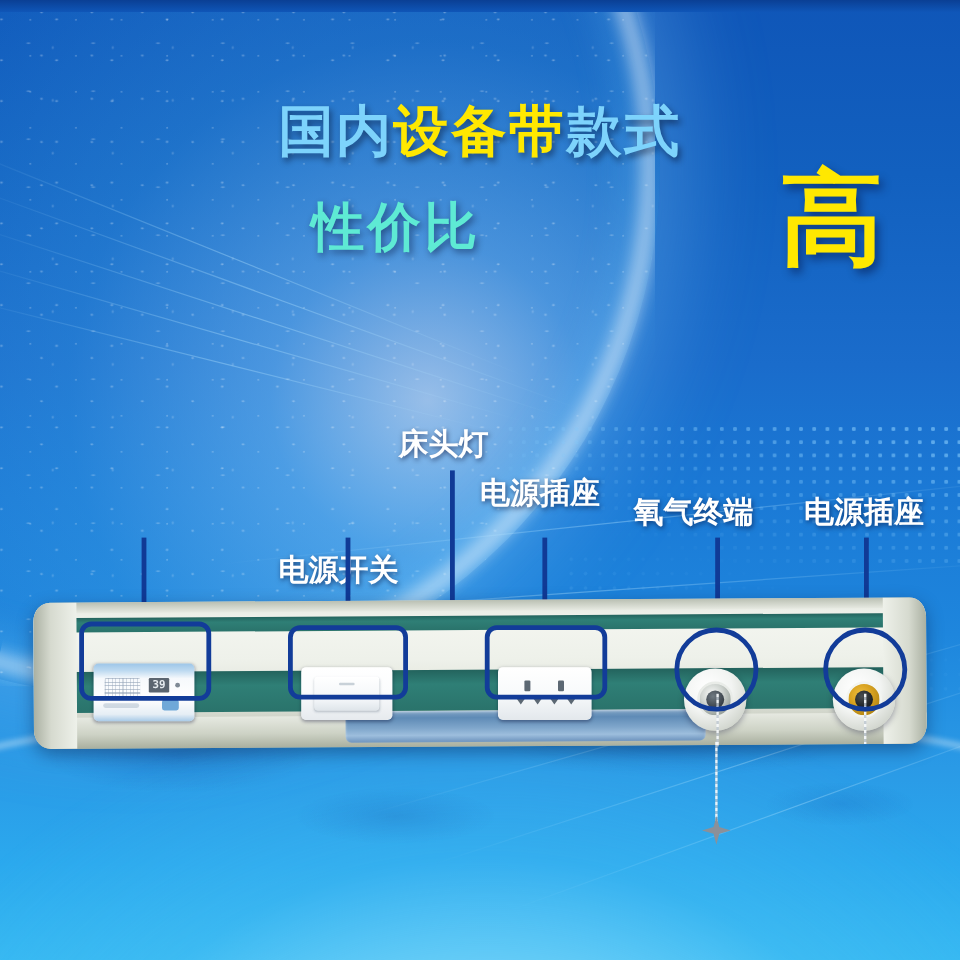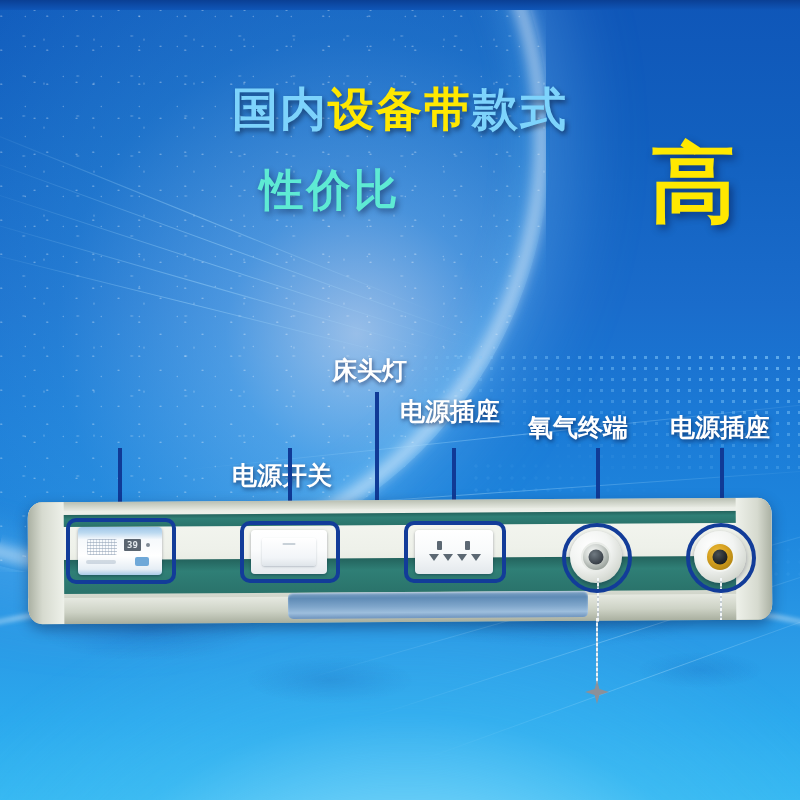--- a/index.html
+++ b/index.html
@@ -234,21 +234,21 @@
   .rail {
     position: absolute;
     left: 288px; top: 592px; width: 300px; height: 26px;
     border-radius: 5px;
     background: linear-gradient(to bottom, #7ea2c4 0%, #5f8bb6 22%, #7fa6cb 55%, #9dbedd 78%, #6d93bd 100%);
     transform: rotate(-0.35deg);
     box-shadow: inset 0 1px 2px rgba(255,255,255,.5);
   }
 
   
-  .device { position: absolute; }
+  .device { position: absolute; margin-top: 26px; }
 
   .intercom {
     left: 78px; top: 527px; width: 84px; height: 48px;
     border-radius: 4px;
     background: linear-gradient(to bottom, #9ec6e8 0%, #bcd9f0 12%, #f6f9fc 26%, #ffffff 60%, #e6eef5 88%, #a9cbe8 100%);
     box-shadow: 0 1px 3px rgba(0,0,40,.35);
   }
   .ic-grille {
     position: absolute; left: 9px; top: 12px; width: 30px; height: 16px;
     background:

